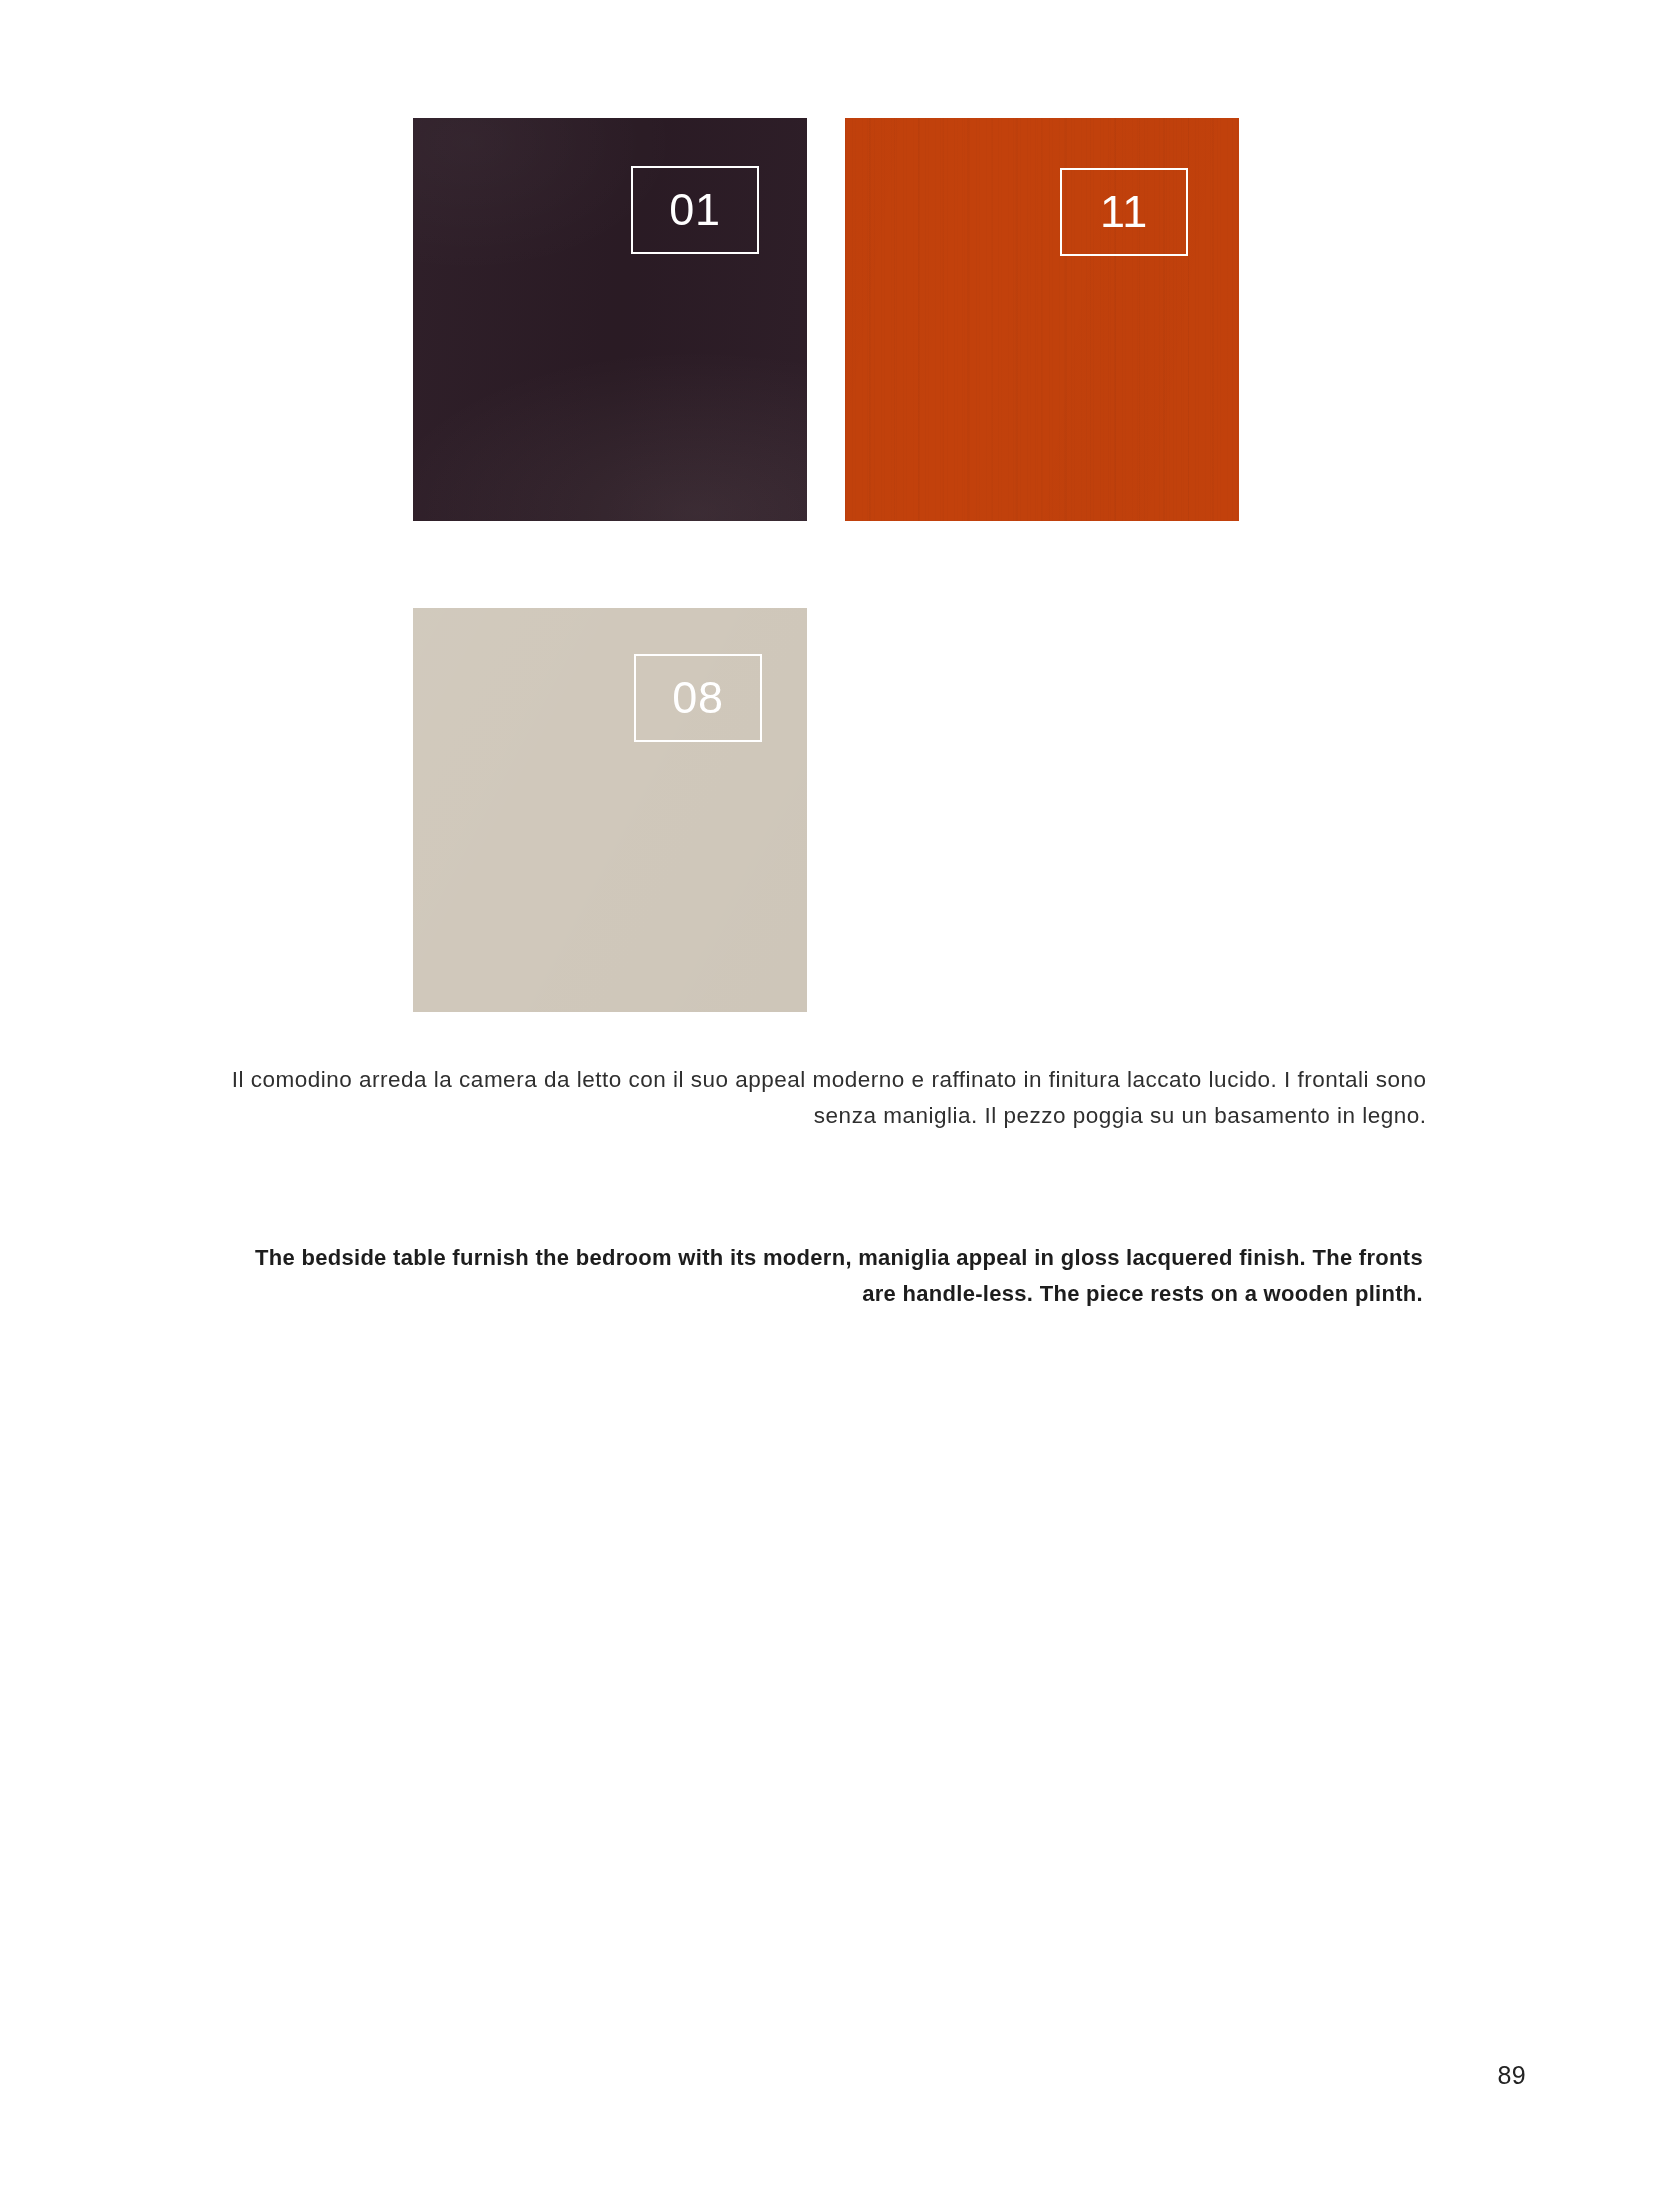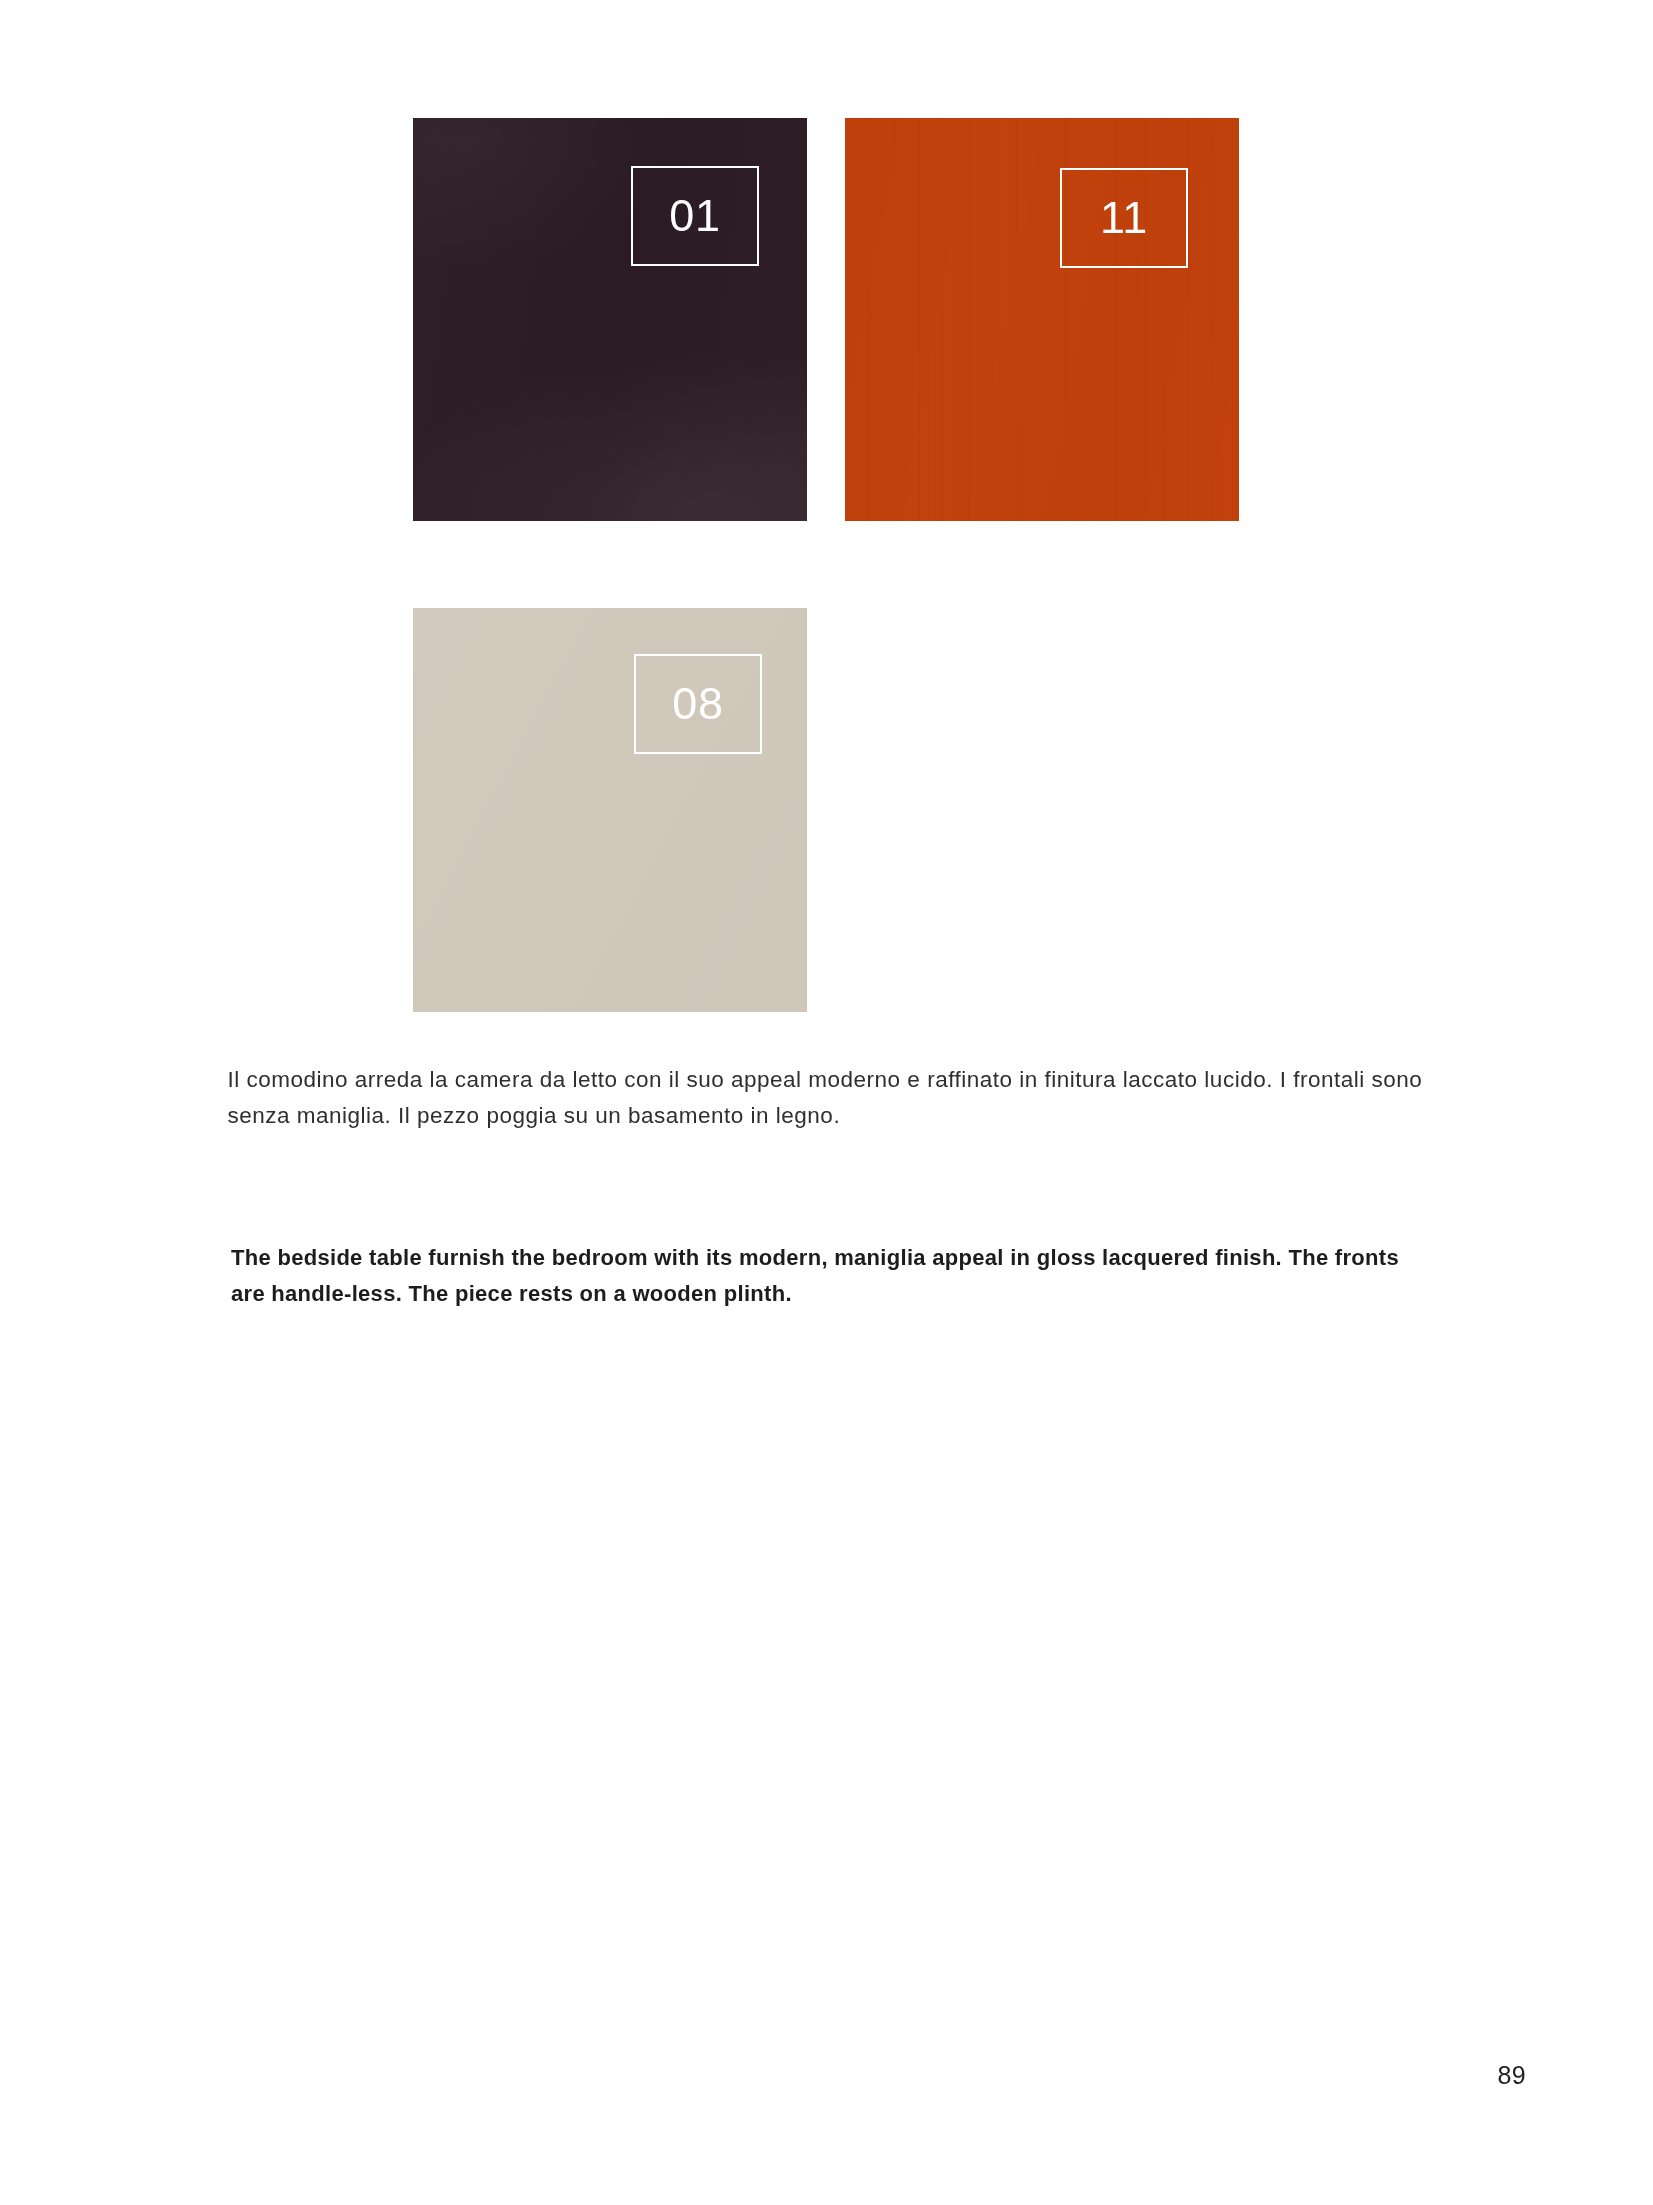--- a/index.html
+++ b/index.html
@@ -97,21 +97,21 @@
     pointer-events: none;
     background:
       linear-gradient(118deg, rgba(255,255,255,0.030) 0%, rgba(255,255,255,0) 42%, rgba(0,0,0,0.012) 100%);
   }
 
   
   .swatch-label {
     position: absolute;
     box-sizing: border-box;
     width: 128px;
-    height: 100px;
+    height: 88px;
     display: flex;
     align-items: center;
     justify-content: center;
     border: 2px solid #ffffff;
     z-index: 3;
   }
 
   .swatch-label .num {
     font-family: "Liberation Sans", sans-serif;
     font-size: 45px;
@@ -126,21 +126,21 @@
   .label-01 { left: 218px; top: 48px; }
   .label-11 { left: 215px; top: 50px; }
   .label-08 { left: 221px; top: 46px; }
   .label-09 { left: 215px; top: 46px; }
 
   
   .caption {
     position: absolute;
     left: 0;
     width: 1654px;
-    text-align: left;
+    text-align: right;
     color: #2b2b2b;
   }
 
   .caption p {
     margin: 0;
   }
 
   .caption-it {
     top: 1062px;
   }

